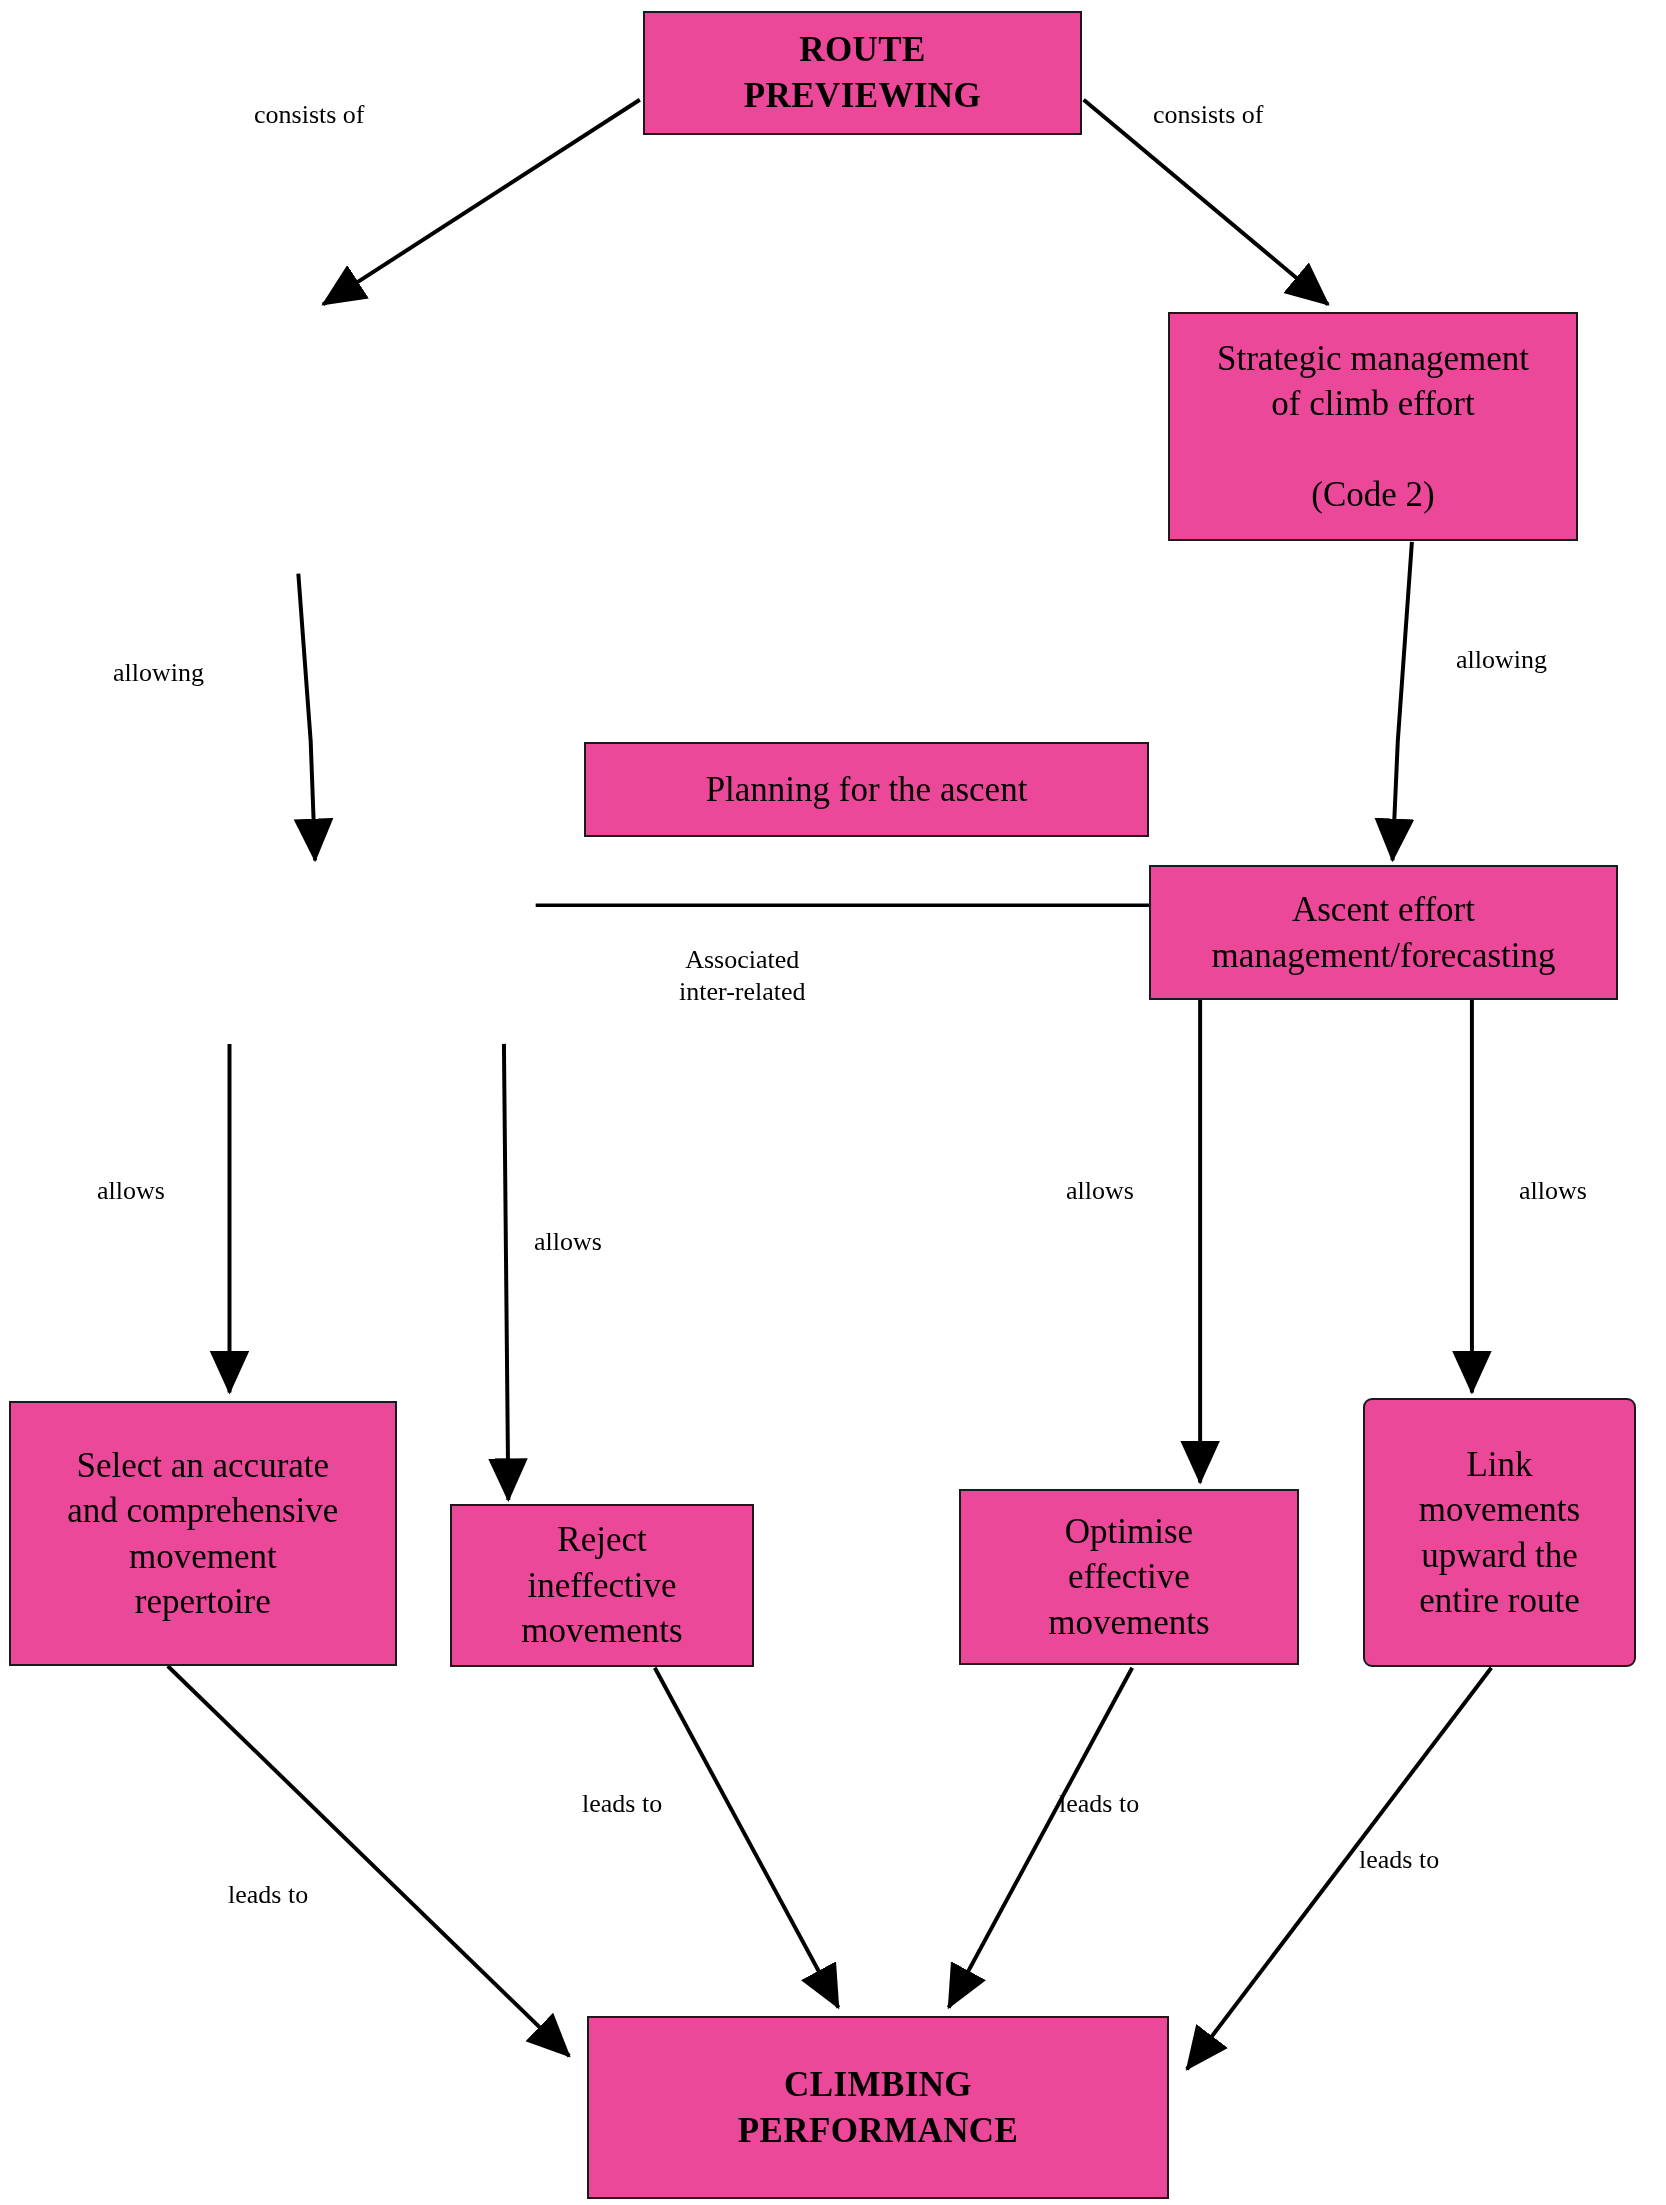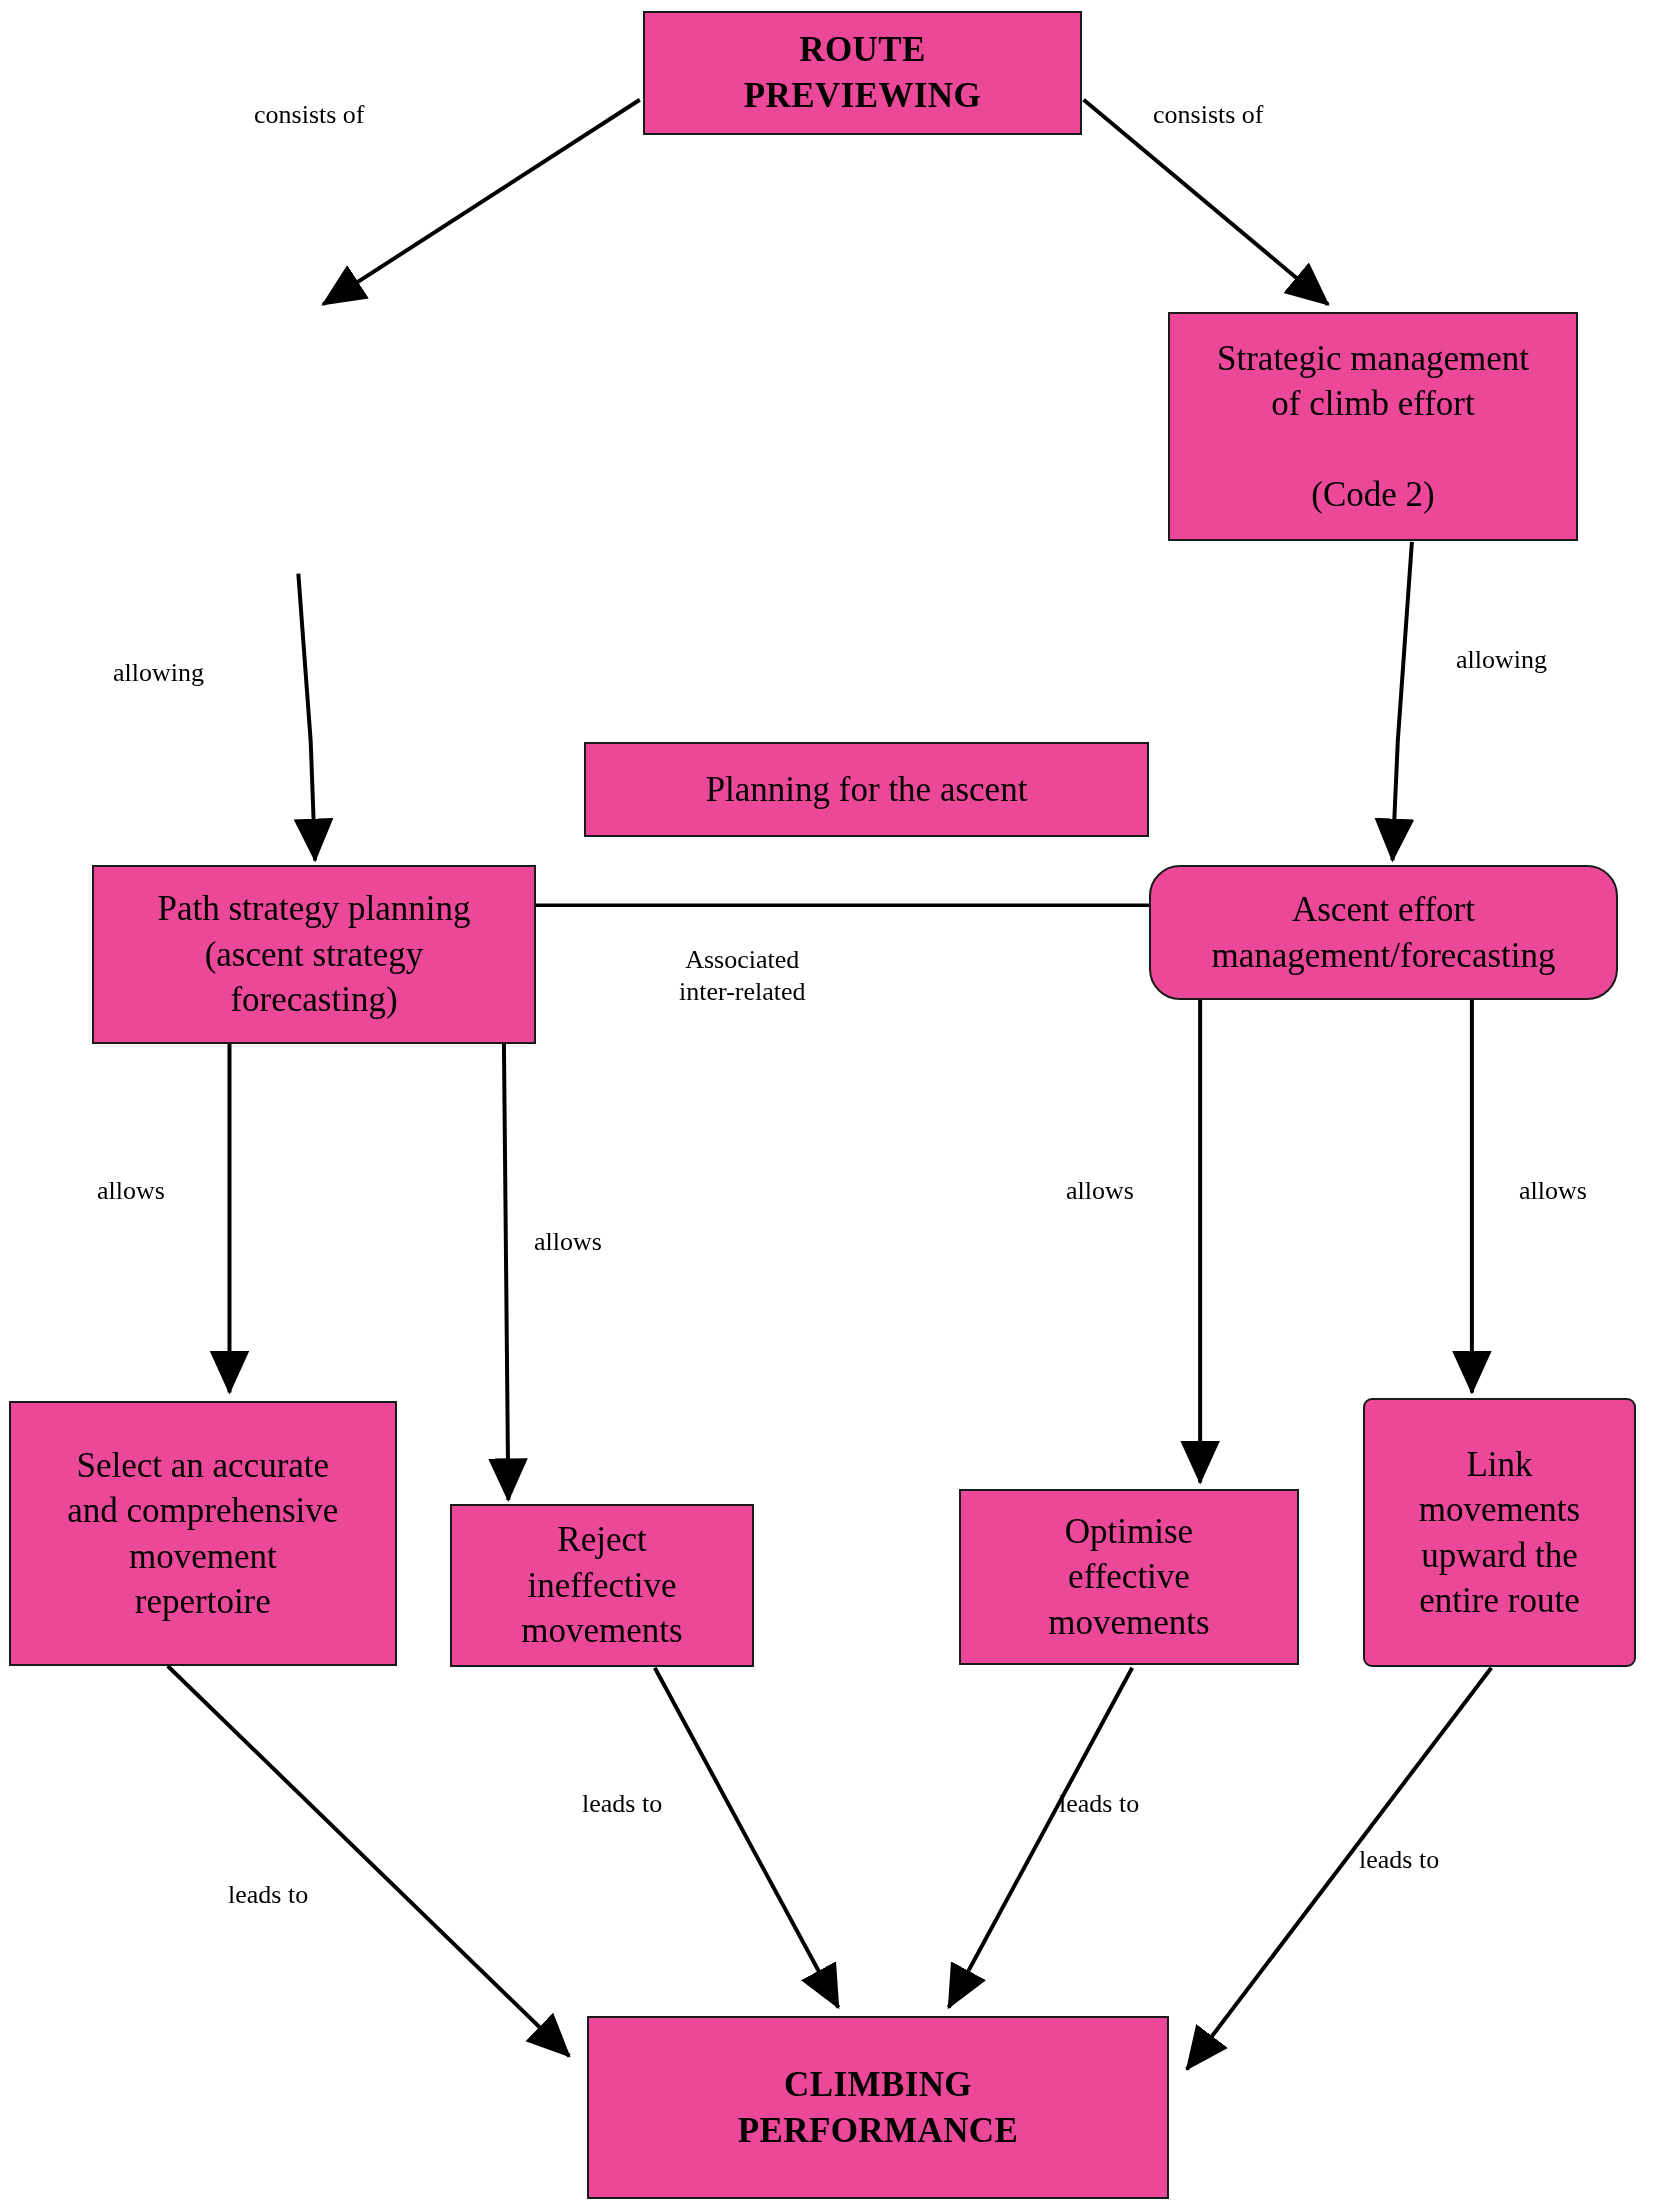--- a/index.html
+++ b/index.html
@@ -98,27 +98,22 @@
     <span class="txt">Strategic management
 of climb effort
 
 (Code 2)</span>
   </div>
 
   <div class="node" style="left:584px; top:742px; width:565px; height:95px;">
     <span class="txt">Planning for the ascent</span>
   </div>
 
-  <div class="node" style="left:92px; top:865px; width:444px; height:179px;">
-    <span class="txt">Path strategy planning
-(ascent strategy
-forecasting)</span>
-  </div>
 
-  <div class="node" style="left:1149px; top:865px; width:469px; height:135px;border-radius:31px;">
+  <div class="node" style="left:1149px; top:865px; width:469px; height:135px;">
     <span class="txt">Ascent effort
 management/forecasting</span>
   </div>
 
   <div class="node" style="left:8.8px; top:1401px; width:388px; height:265px;">
     <span class="txt">Select an accurate
 and comprehensive
 movement
 repertoire</span>
   </div>

